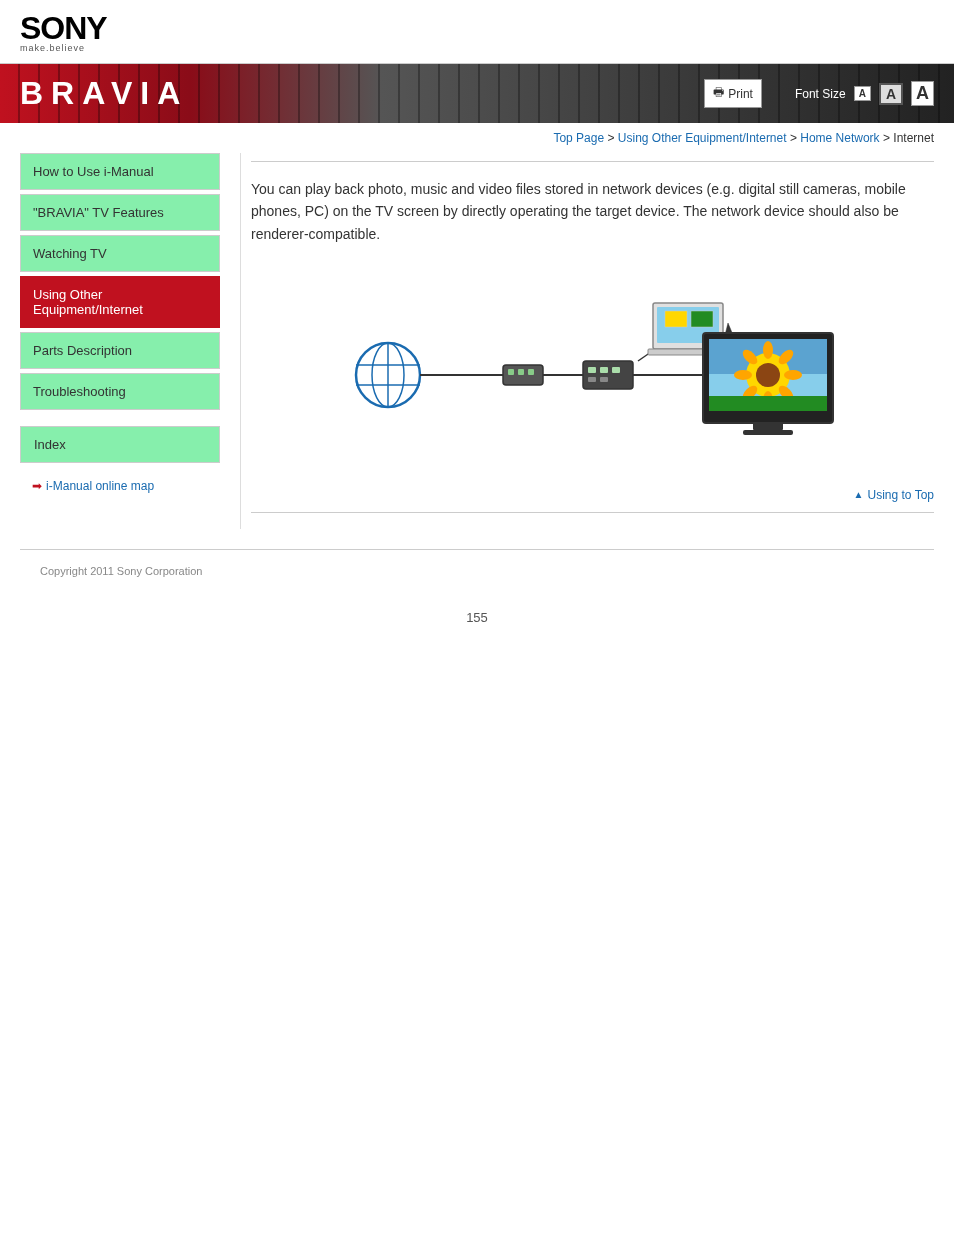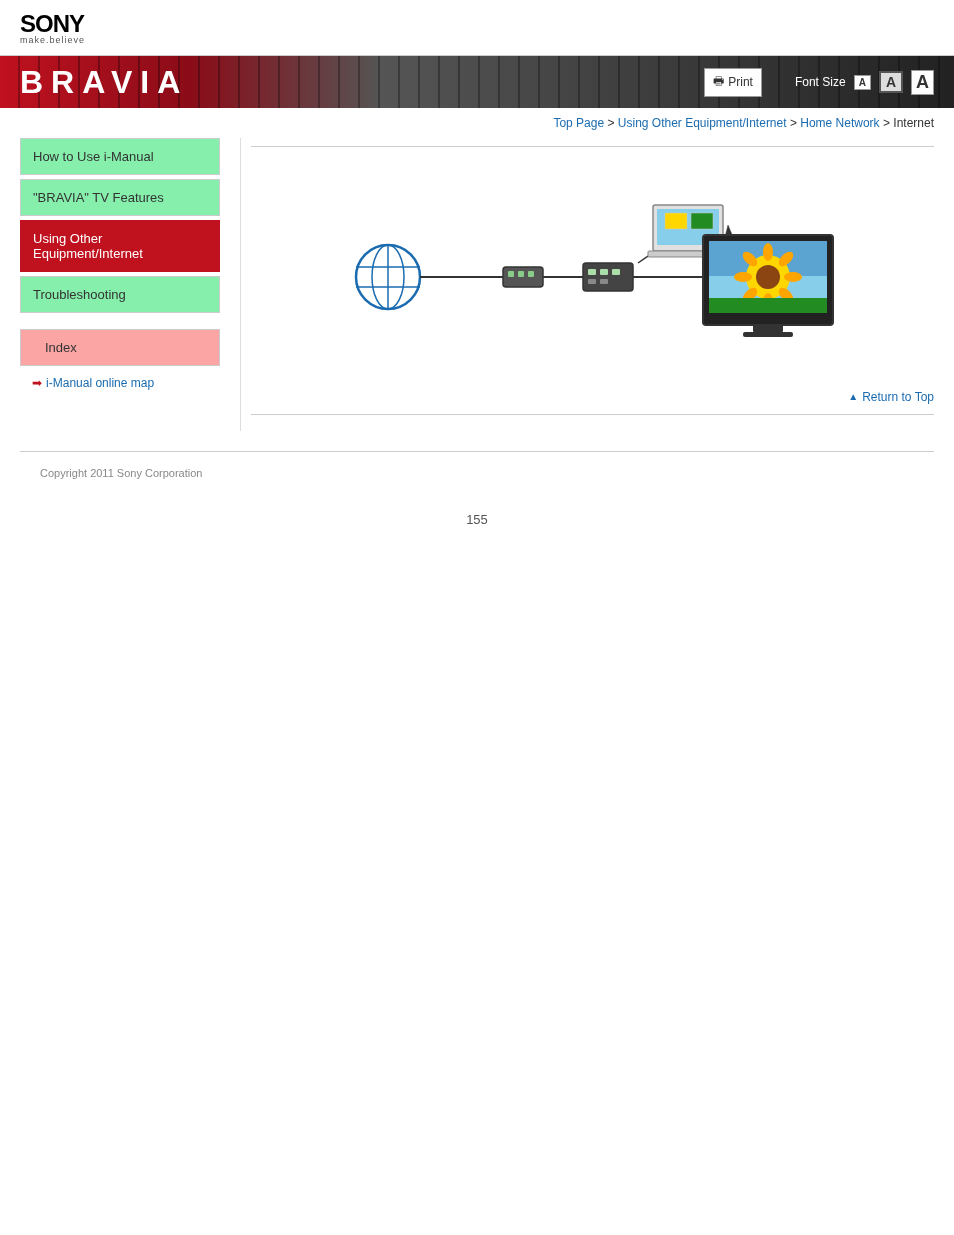--- a/index.html
+++ b/index.html
@@ -1,25 +1,25 @@
 <!DOCTYPE html>
 <html><head>
   <meta charset="utf-8">
   <style>
     * { box-sizing: border-box; margin: 0; padding: 0; }
     body { font-family: Arial, sans-serif; font-size: 14px; color: #333; background: #fff; width: 954px; }
     .sony-logo { display: flex; flex-direction: column; line-height: 1; }
-    .sony-wordmark { font-size: 24px; font-weight: 900; letter-spacing: -1px; color: #000; font-family: 'Arial Black', sans-serif; }
+    .sony-wordmark { font-size: 32px; font-weight: 900; letter-spacing: -1px; color: #000; font-family: 'Arial Black', sans-serif; }
     .sony-tagline { font-size: 9px; color: #555; letter-spacing: 1px; }
 
     
     .bravia-banner {
       background: linear-gradient(to right, #c0111f 0%, #8a0c18 20%, #555 40%, #444 60%, #333 80%, #222 100%);
       display: flex; align-items: center; justify-content: space-between;
-      padding: 0 20px; height: 52px; position: relative; overflow: hidden;
+      padding: 0 20px; height: 59px; position: relative; overflow: hidden;
     }
     .bravia-banner::after {
       content: '';
       position: absolute; top: 0; left: 0; right: 0; bottom: 0;
       background: repeating-linear-gradient(90deg, transparent 0px, transparent 18px, rgba(0,0,0,0.3) 18px, rgba(0,0,0,0.3) 20px);
     }
     .bravia-title {
       font-size: 32px; font-weight: 900; color: #fff; letter-spacing: 8px;
       font-family: 'Arial Black', sans-serif; z-index: 1; text-transform: uppercase;
     }
@@ -49,23 +49,23 @@
     
     .sidebar { width: 240px; min-width: 240px; padding: 0 20px; }
     .sidebar-item {
       display: block; padding: 10px 12px; border: 1px solid #ccc;
       margin-bottom: 4px; font-size: 13px; color: #333;
       cursor: pointer; text-decoration: none; background: #86efac;
     }
     .sidebar-item.active { background: #c0111f; color: #fff; border-color: #c0111f; }
     .sidebar-divider { height: 12px; }
     .sidebar-index {
-      display: block; padding: 10px 24px; border: 1px solid #ccc;
-      margin-bottom: 2px; font-size: 13px; color: #333;
-      cursor: pointer; text-decoration: none; background: #fca5a5;
+      display: block; padding: 10px 13px; border: 1px solid #ccc;
+      margin-bottom: 8px; font-size: 13px; color: #333;
+      cursor: pointer; text-decoration: none; background: #86efac;
     }
     .sidebar-online-map { padding: 8px 12px; font-size: 12px; }
     .sidebar-online-map a { color: #1a6bb0; text-decoration: none; display: flex; align-items: center; gap: 4px; }
     .arrow-icon { color: #c0111f; }
 
     
     .content { flex: 1; padding: 0 20px 0 10px; border-left: 1px solid #ddd; margin-left: 0; }
     .content-divider { border: none; border-top: 1px solid #ccc; margin: 8px 0 16px 0; }
     .content-desc { font-size: 14px; line-height: 1.6; color: #333; margin-bottom: 20px; }
 
@@ -128,22 +128,28 @@
 
 <div class="main-layout">
 
   <div class="sidebar">
     <a class="sidebar-item" href="#">
       <span>How to Use i-Manual</span>
     </a>
     <a class="sidebar-item" href="#">
       <span>"BRAVIA" TV Features</span>
     </a>
+    <a class="sidebar-item" href="#">
+      <span>Watching TV</span>
+    </a>
     <a class="sidebar-item active" href="#">
       <span>Using Other Equipment/Internet</span>
+    </a>
+    <a class="sidebar-item" href="#">
+      <span>Parts Description</span>
     </a>
     <a class="sidebar-item" href="#">
       <span>Troubleshooting</span>
     </a>
 
     <div class="sidebar-divider"></div>
 
     <a class="sidebar-index" href="#">
       <span>Index</span>
     </a>
@@ -152,20 +158,21 @@
       <a href="#">
         <span class="arrow-icon">➡</span>
         <span>i-Manual online map</span>
       </a>
     </div>
   </div>
 
   <div class="content">
     <hr class="content-divider">
 
+    <p class="content-desc">You can play back photo, music and video files stored in network devices (e.g. digital still cameras, mobile phones, PC) on the TV screen by directly operating the target device. The network device should also be renderer-compatible.</p>
 
     <div class="network-diagram">
       <svg class="diagram-svg" viewBox="0 0 500 160" xmlns="http://www.w3.org/2000/svg">
 
         <circle cx="45" cy="90" r="32" fill="none" stroke="#1a6bb0" stroke-width="2.5"></circle>
         <ellipse cx="45" cy="90" rx="16" ry="32" fill="none" stroke="#1a6bb0" stroke-width="1.5"></ellipse>
         <line x1="13" y1="80" x2="77" y2="80" stroke="#1a6bb0" stroke-width="1.5"></line>
         <line x1="13" y1="100" x2="77" y2="100" stroke="#1a6bb0" stroke-width="1.5"></line>
         <line x1="45" y1="58" x2="45" y2="122" stroke="#1a6bb0" stroke-width="1.5"></line>
 
@@ -221,21 +228,21 @@
 
         <rect x="410" y="138" width="30" height="7" rx="1" fill="#333"></rect>
         <rect x="400" y="145" width="50" height="5" rx="2" fill="#333"></rect>
       </svg>
     </div>
 
 
     <div class="return-to-top">
       <a href="#">
         <span class="triangle-up">▲</span>
-        <span>Return to Top</span>
+        <span>Using to Top</span>
       </a>
     </div>
 
     <hr class="content-divider">
   </div>
 
 </div>
 
 <div class="footer">
   <span class="footer-text">Copyright 2011 Sony Corporation</span>

